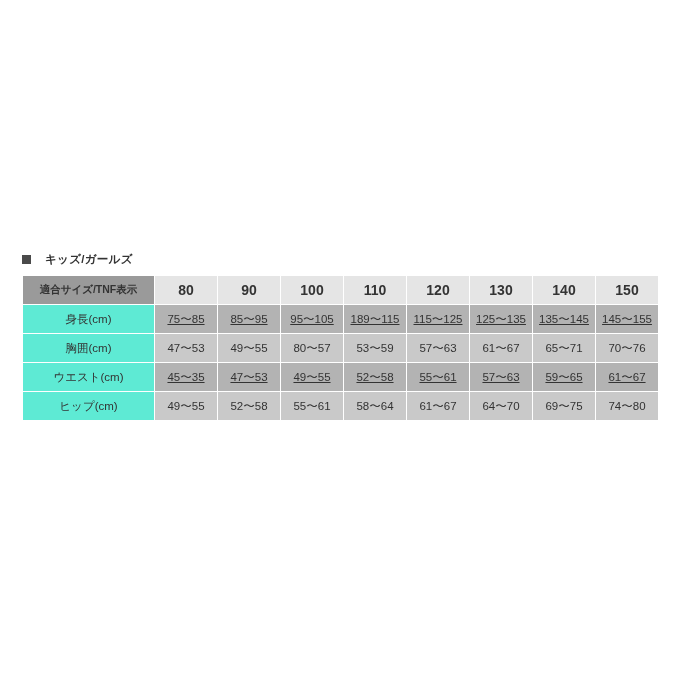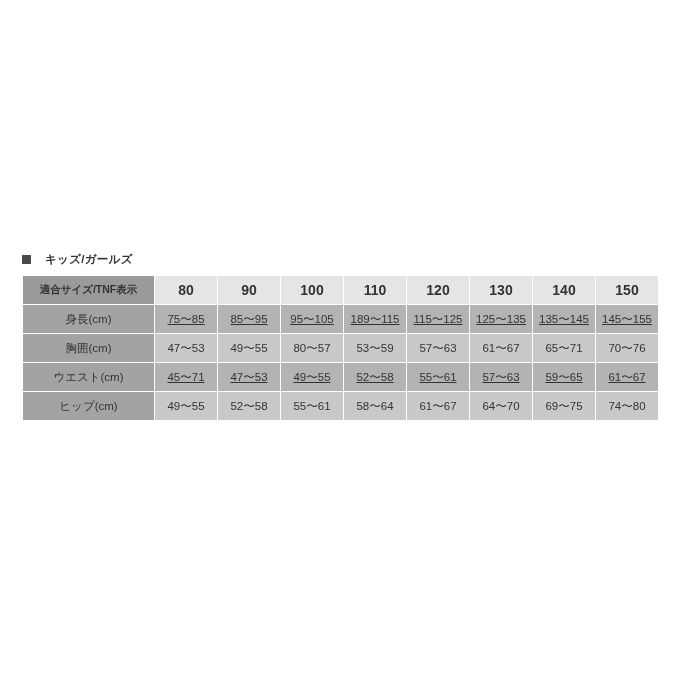--- a/index.html
+++ b/index.html
@@ -65,21 +65,21 @@
     color: #333333;
     font-weight: bold;
     font-size: 14px;
   }
   tr.header-row td.corner {
     background: #9a9a9a;
     font-size: 10.5px;
   }
   
   td.row-label {
-    background: #a3a3a3;
+    background: #5eead4;
     color: #2e2e2e;
     font-weight: bold;
     font-size: 11.5px;
   }
   td.cell-dark {
     background: #b3b3b3;
     text-decoration: underline;
   }
   td.cell-light {
     background: #c9c9c9;
@@ -142,21 +142,21 @@
           <td class="cell-light">80〜57</td>
           <td class="cell-light">53〜59</td>
           <td class="cell-light">57〜63</td>
           <td class="cell-light">61〜67</td>
           <td class="cell-light">65〜71</td>
           <td class="cell-light">70〜76</td>
         </tr>
 
         <tr>
           <td class="row-label">ウエスト(cm)</td>
-          <td class="cell-dark">45〜71</td>
+          <td class="cell-dark">45〜35</td>
           <td class="cell-dark">47〜53</td>
           <td class="cell-dark">49〜55</td>
           <td class="cell-dark">52〜58</td>
           <td class="cell-dark">55〜61</td>
           <td class="cell-dark">57〜63</td>
           <td class="cell-dark">59〜65</td>
           <td class="cell-dark">61〜67</td>
         </tr>
 
         <tr>

